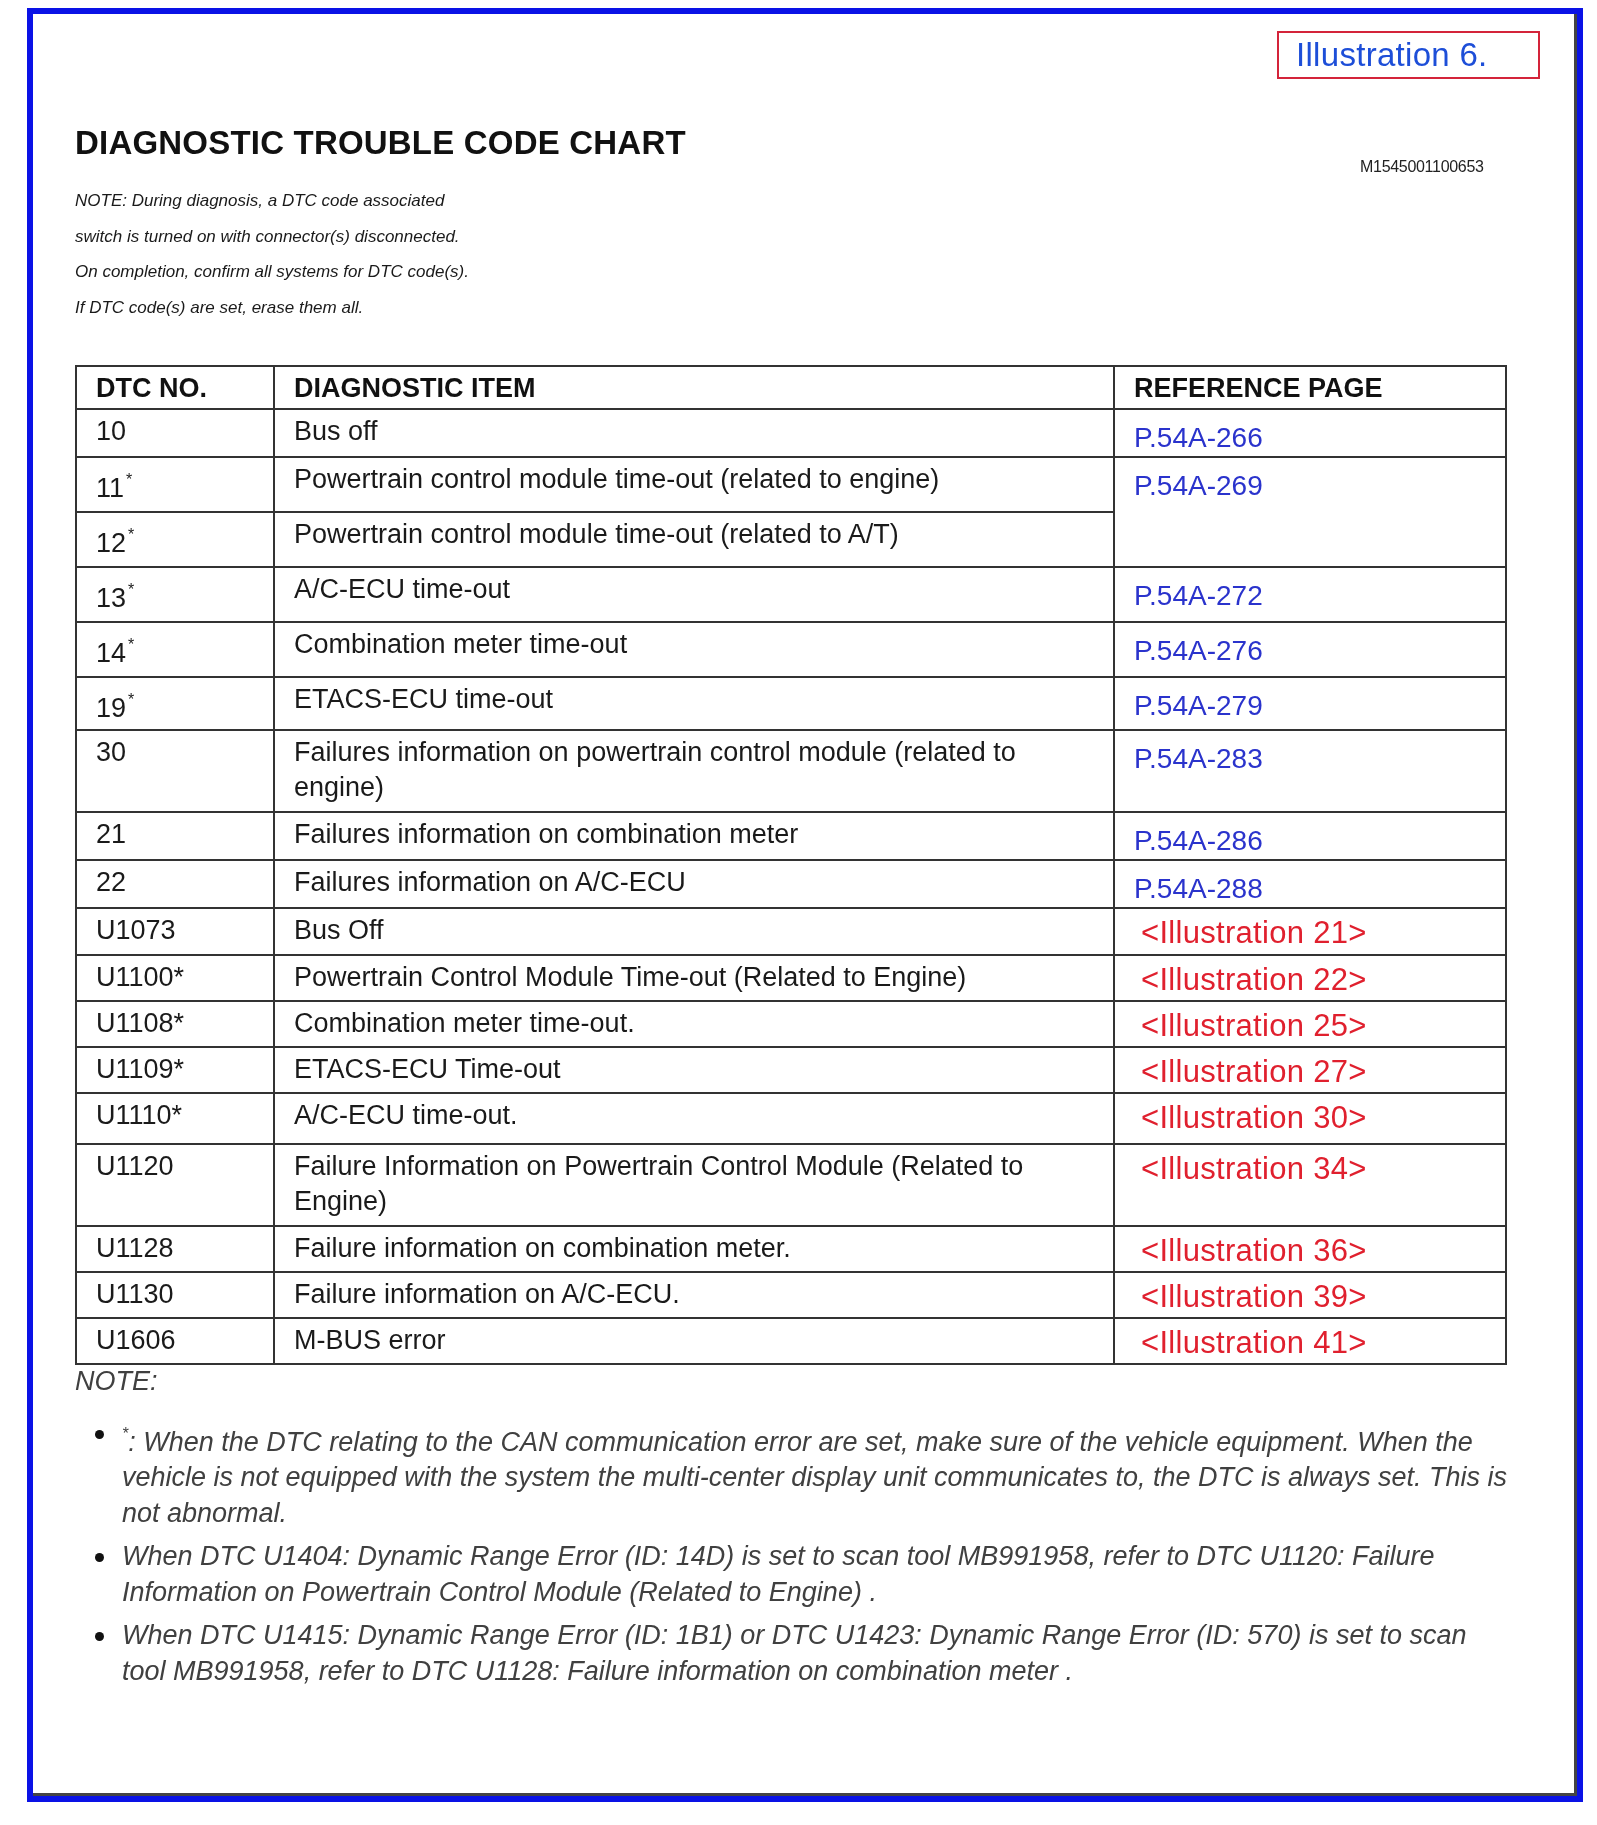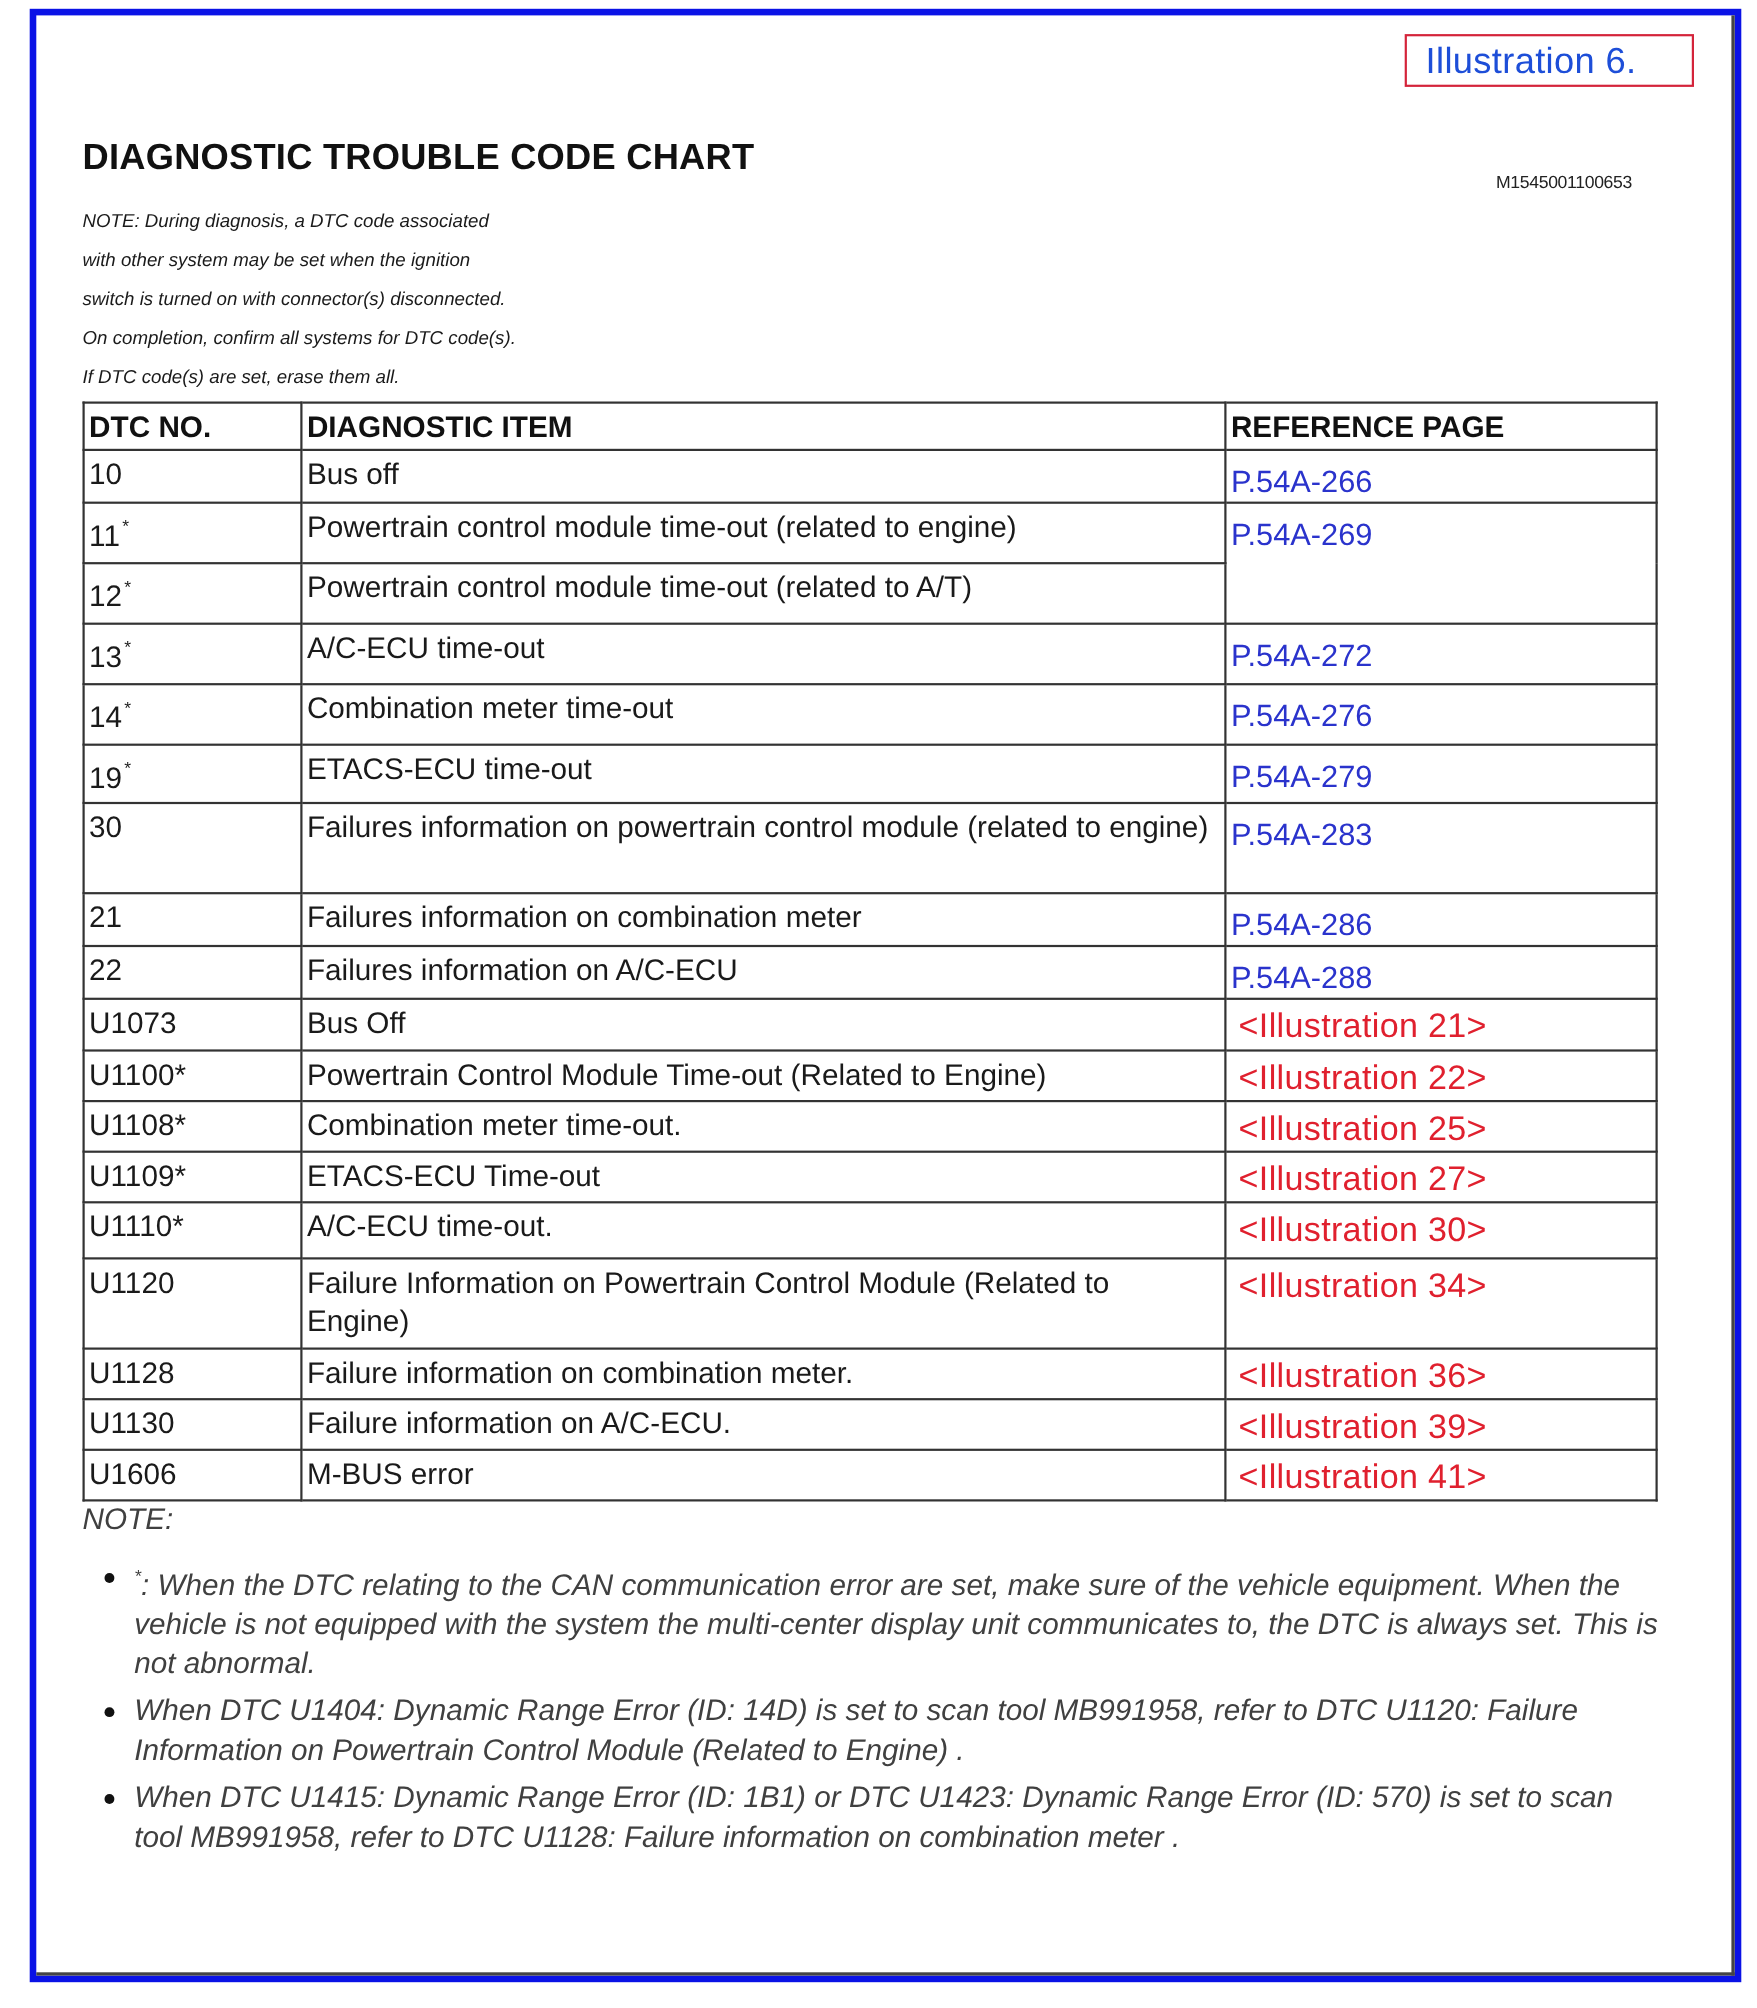--- a/index.html
+++ b/index.html
@@ -31,21 +31,21 @@
   .intro-note {
     position: absolute; left: 75px; top: 183px; width: 760px; font-size: 17px;
     font-style: italic; line-height: 35.5px; color: #1a1a1a;
   }
   .intro-note div { white-space: nowrap; }
   table.dtc {
     position: absolute; left: 75px; top: 365px; width: 1430px;
     border-collapse: collapse; table-layout: fixed;
   }
   table.dtc td, table.dtc th {
-    border: 2px solid #333; vertical-align: top; padding: 4px 6px 0 4px;
+    border: 2px solid #333; vertical-align: top; padding: 4px 6px 0 19px;
     font-size: 27px; line-height: 35px; text-align: left; font-weight: normal;
   }
   table.dtc th { font-weight: bold; color: #111; height: 37px; }
   table.dtc col.c1 { width: 198px; }
   table.dtc col.c2 { width: 840px; }
   table.dtc col.c3 { width: 392px; }
   .code sup { font-size: 16px; vertical-align: 12px; margin-left: 2px; }
   td.ref { padding-left: 18px; }
   .ref-page { color: #2a33cc; font-size: 28px; display: inline-block; padding-top: 6px; }
   .ref-ill { color: #e0202e; font-size: 31px; display: inline-block; padding-left: 7px; padding-top: 2px; letter-spacing: 0.3px; }
@@ -69,21 +69,20 @@
   <div class="frame-inner"></div>
 </div>
 
 <div class="illus-label">Illustration 6.</div>
 <div class="doc-id">M1545001100653</div>
 
 <div class="title">DIAGNOSTIC TROUBLE CODE CHART</div>
 
 <div class="intro-note">
   <div>NOTE: During diagnosis, a DTC code associated</div>
-  <div>with other system may be set when the ignition</div>
   <div>switch is turned on with connector(s) disconnected.</div>
   <div>On completion, confirm all systems for DTC code(s).</div>
   <div>If DTC code(s) are set, erase them all.</div>
 </div>
 
 <table class="dtc">
   <colgroup>
       <col class="c1">
       <col class="c2">
       <col class="c3">

